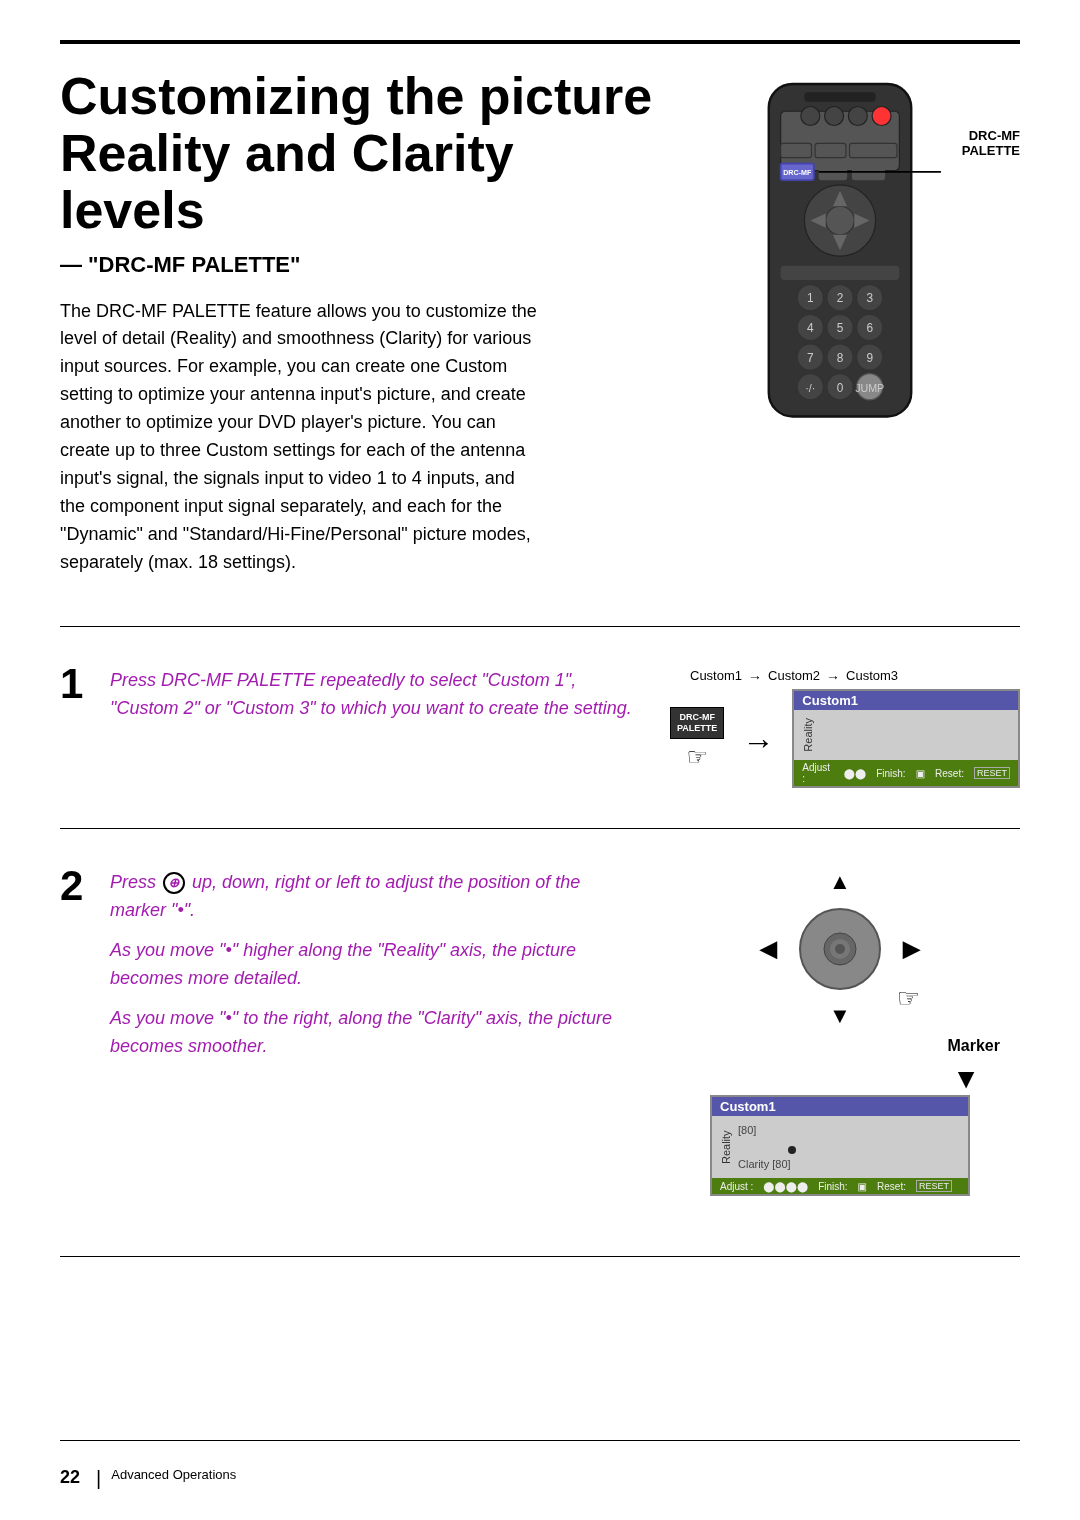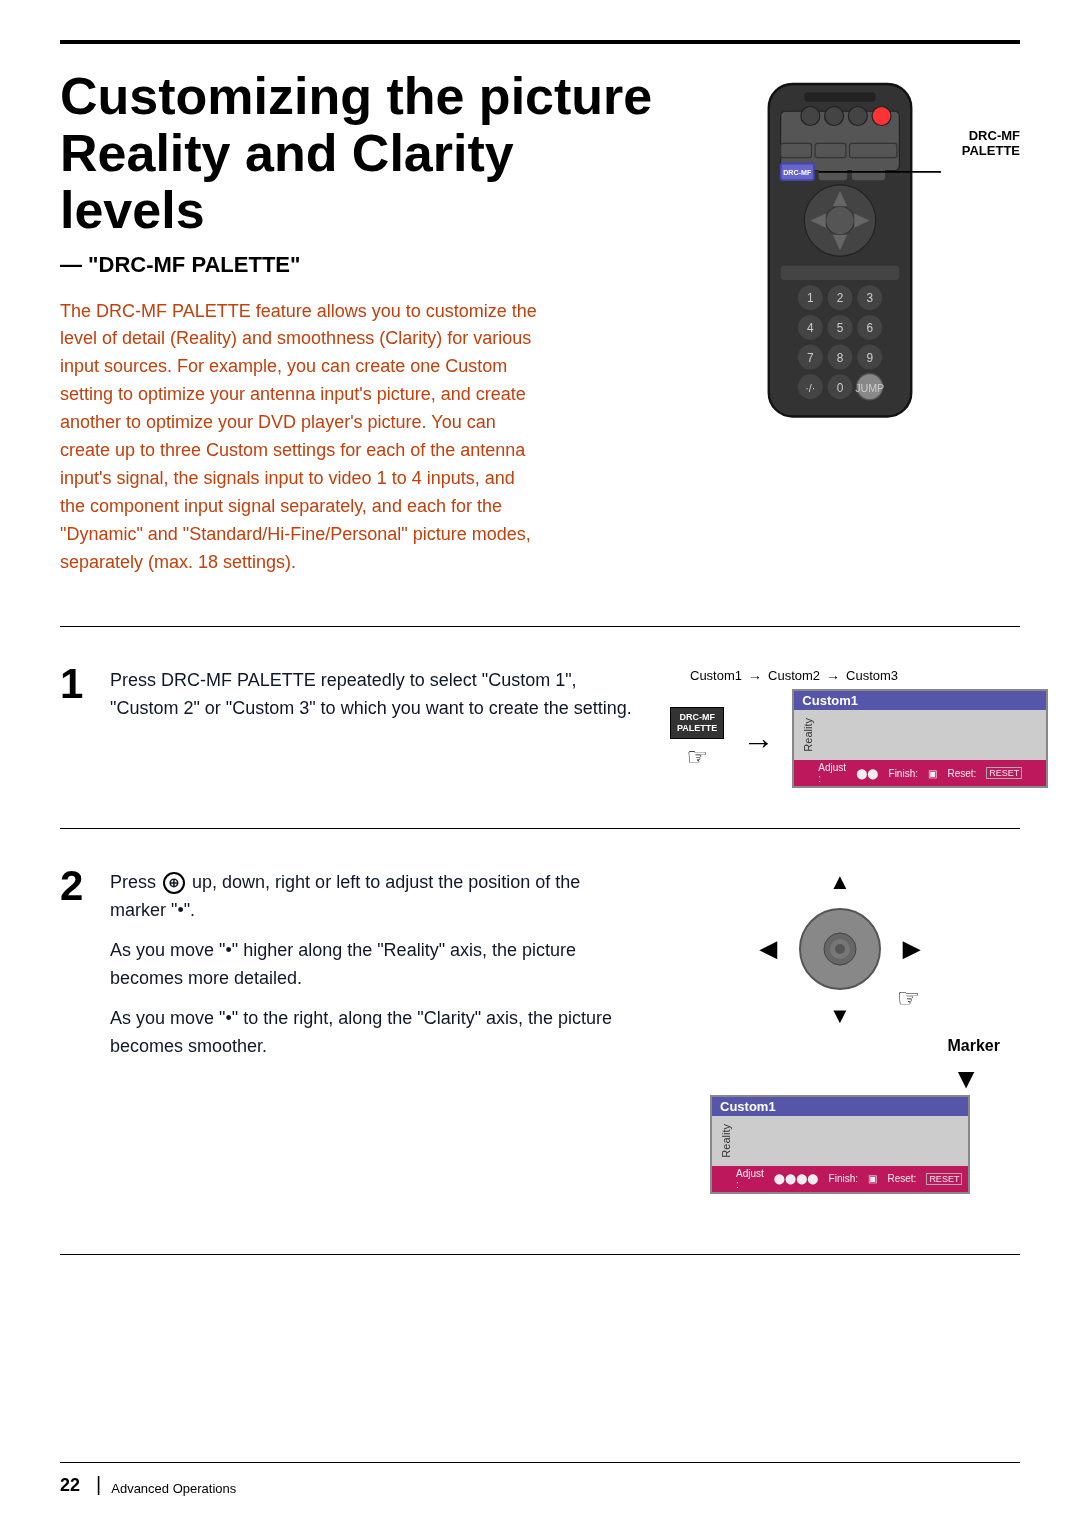--- a/index.html
+++ b/index.html
@@ -75,21 +75,21 @@
     
     .remote-svg {
       width: 220px;
       margin-right: 70px;
     }
 
     
     .description {
       font-size: 18px;
       line-height: 1.55;
-      color: #c2410c;
+      color: #000000;
       max-width: 480px;
       margin-bottom: 30px;
     }
 
     
     .section-divider {
       border-top: 1.5px solid #000;
       margin: 20px 0;
     }
 
@@ -111,21 +111,22 @@
     }
 
     .step-content {
       flex: 1;
       padding-right: 20px;
     }
 
     .step-text {
       font-size: 18px;
       line-height: 1.55;
-      color: #0f172a;
+      color: #a21caf;
+      font-style: italic;
     }
 
     .step-text p {
       margin-bottom: 12px;
     }
 
     
     .step1-diagram {
       width: 360px;
       flex-shrink: 0;
@@ -164,27 +165,27 @@
       font-weight: bold;
       margin-bottom: 8px;
       text-align: left;
       align-self: flex-end;
       margin-right: 20px;
     }
 
     
     .page-footer {
       position: absolute;
-      bottom: 24px;
+      bottom: 30px;
       left: 60px;
       right: 60px;
       border-top: 1.5px solid #000;
-      padding-top: 10px;
-      display: flex;
-      align-items: flex-end;
+      padding-top: 26px;
+      display: flex;
+      align-items: flex-start;
       font-size: 16px;
     }
 
     .page-number {
       font-size: 18px;
       font-weight: bold;
       margin-right: 16px;
     }
 
     .footer-divider {
@@ -284,24 +285,24 @@
       border-radius: 50%;
     }
 
     .axis-x-label {
       font-size: 11px;
       color: #444;
       margin-top: 2px;
     }
 
     .adjust-bar-2 {
-      background: #be185d;
+      background: #4d7c0f;
       color: #eee;
       font-size: 10px;
-      padding: 2px 24px;
+      padding: 2px 8px;
       display: flex;
       align-items: center;
       gap: 10px;
     }
   </style>
 </head>
 <body>
 
 <div class="page-container">
 
@@ -478,20 +479,30 @@
       </div>
 
       <div class="marker-label">Marker</div>
 
       <div style="font-size:28px; font-weight:bold; align-self:flex-end; margin-right:40px;">▼</div>
 
       <div class="axis-screen">
         <div class="axis-title-bar">Custom1</div>
         <div class="axis-body">
           <div class="axis-y-label">Reality</div>
+          <div class="axis-content">
+            <div class="axis-value-row">[80]</div>
+            <div class="axis-dot-row" style="margin-left:50px; margin-top:10px;">
+              <div class="dot-marker"></div>
+            </div>
+            <div class="axis-x-label">
+              <span>Clarity</span>
+              <span>[80]</span>
+            </div>
+          </div>
         </div>
         <div class="adjust-bar-2">
           <span>Adjust :</span>
           <span>⬤⬤⬤⬤</span>
           <span>Finish:</span>
           <span>▣</span>
           <span>Reset:</span>
           <span style="font-size:9px; border:1px solid #aaa; padding:0 2px;">RESET</span>
         </div>
       </div>

